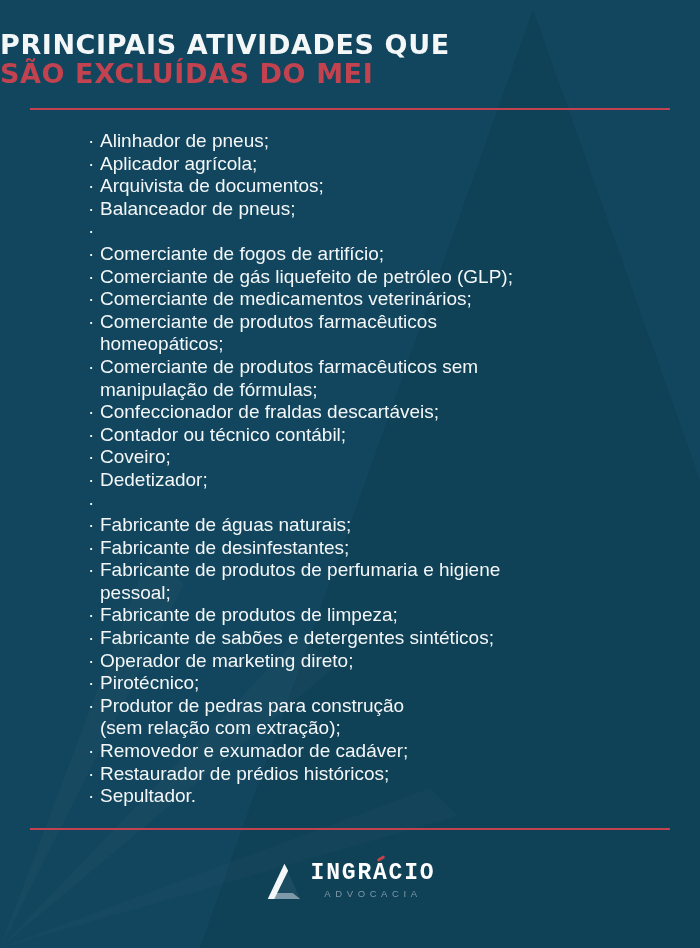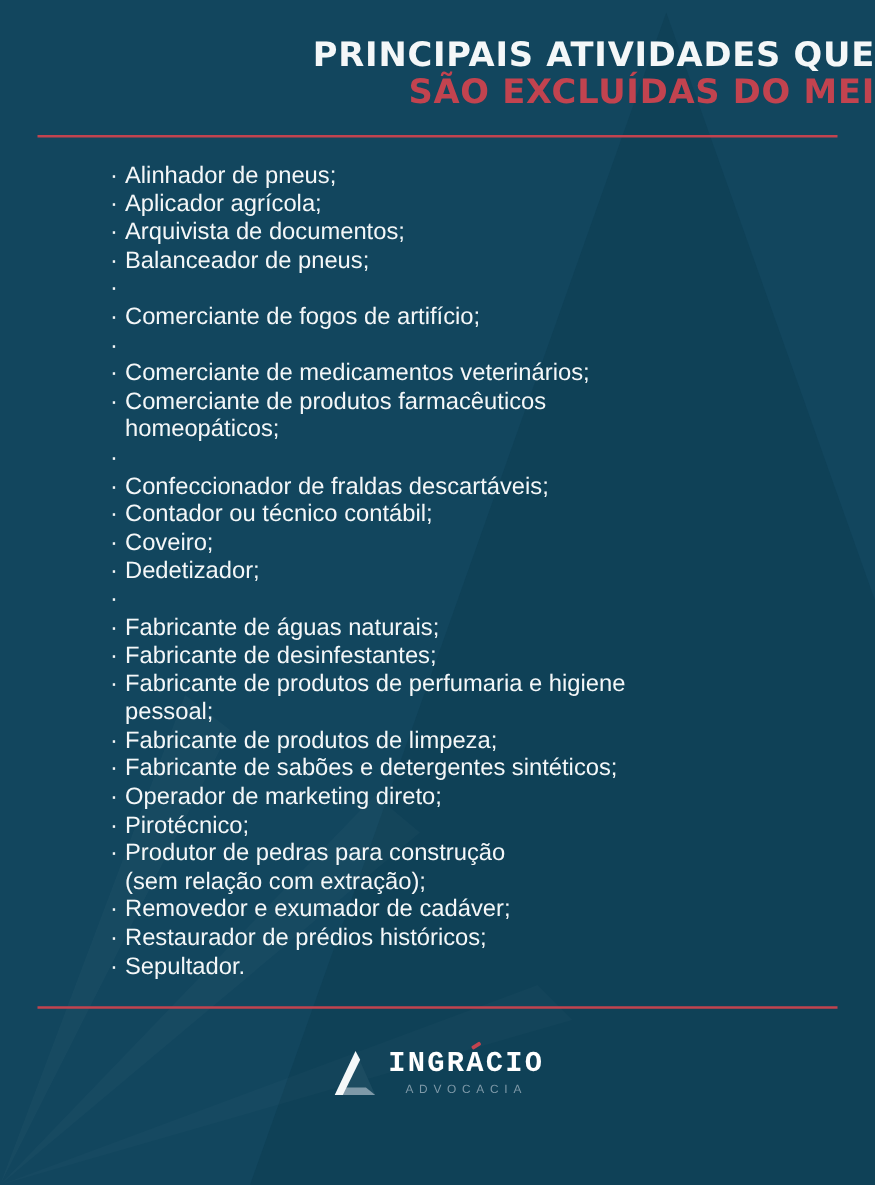--- a/index.html
+++ b/index.html
@@ -7,21 +7,21 @@
   .poster{
     position:relative;
     width:700px;height:948px;
     margin:0 auto;
     background:var(--c-background,#12465E);
     overflow:hidden;
   }
   .watermark{position:absolute;inset:0;z-index:0;}
   .content{position:relative;z-index:1;}
 
-  .header{margin-top:30px;text-align:right;}
+  .header{margin-top:30px;text-align:left;}
   .title-line{
     font-family:"DejaVu Sans",sans-serif;
     font-weight:800;
     font-size:27px;
     line-height:29px;
     letter-spacing:0.6px;
     color:var(--c-text,#F4F7F8);
   }
   .title-line.accent{color:var(--c-accent,#C2434F);}
 
@@ -130,32 +130,35 @@
         </li>
       <li>
           <span class="b">·</span>
         </li>
       <li>
           <span class="b">·</span>
           <span class="t">Comerciante de fogos de artifício;</span>
         </li>
       <li>
           <span class="b">·</span>
+          <span class="t">Comerciante de gás liquefeito de petróleo (GLP);</span>
         </li>
       <li>
           <span class="b">·</span>
           <span class="t">Comerciante de medicamentos veterinários;</span>
         </li>
       <li>
           <span class="b">·</span>
           <span class="t">Comerciante de produtos farmacêuticos
 homeopáticos;</span>
         </li>
       <li>
           <span class="b">·</span>
+          <span class="t">Comerciante de produtos farmacêuticos sem
+manipulação de fórmulas;</span>
         </li>
       <li>
           <span class="b">·</span>
           <span class="t">Confeccionador de fraldas descartáveis;</span>
         </li>
       <li>
           <span class="b">·</span>
           <span class="t">Contador ou técnico contábil;</span>
         </li>
       <li>

